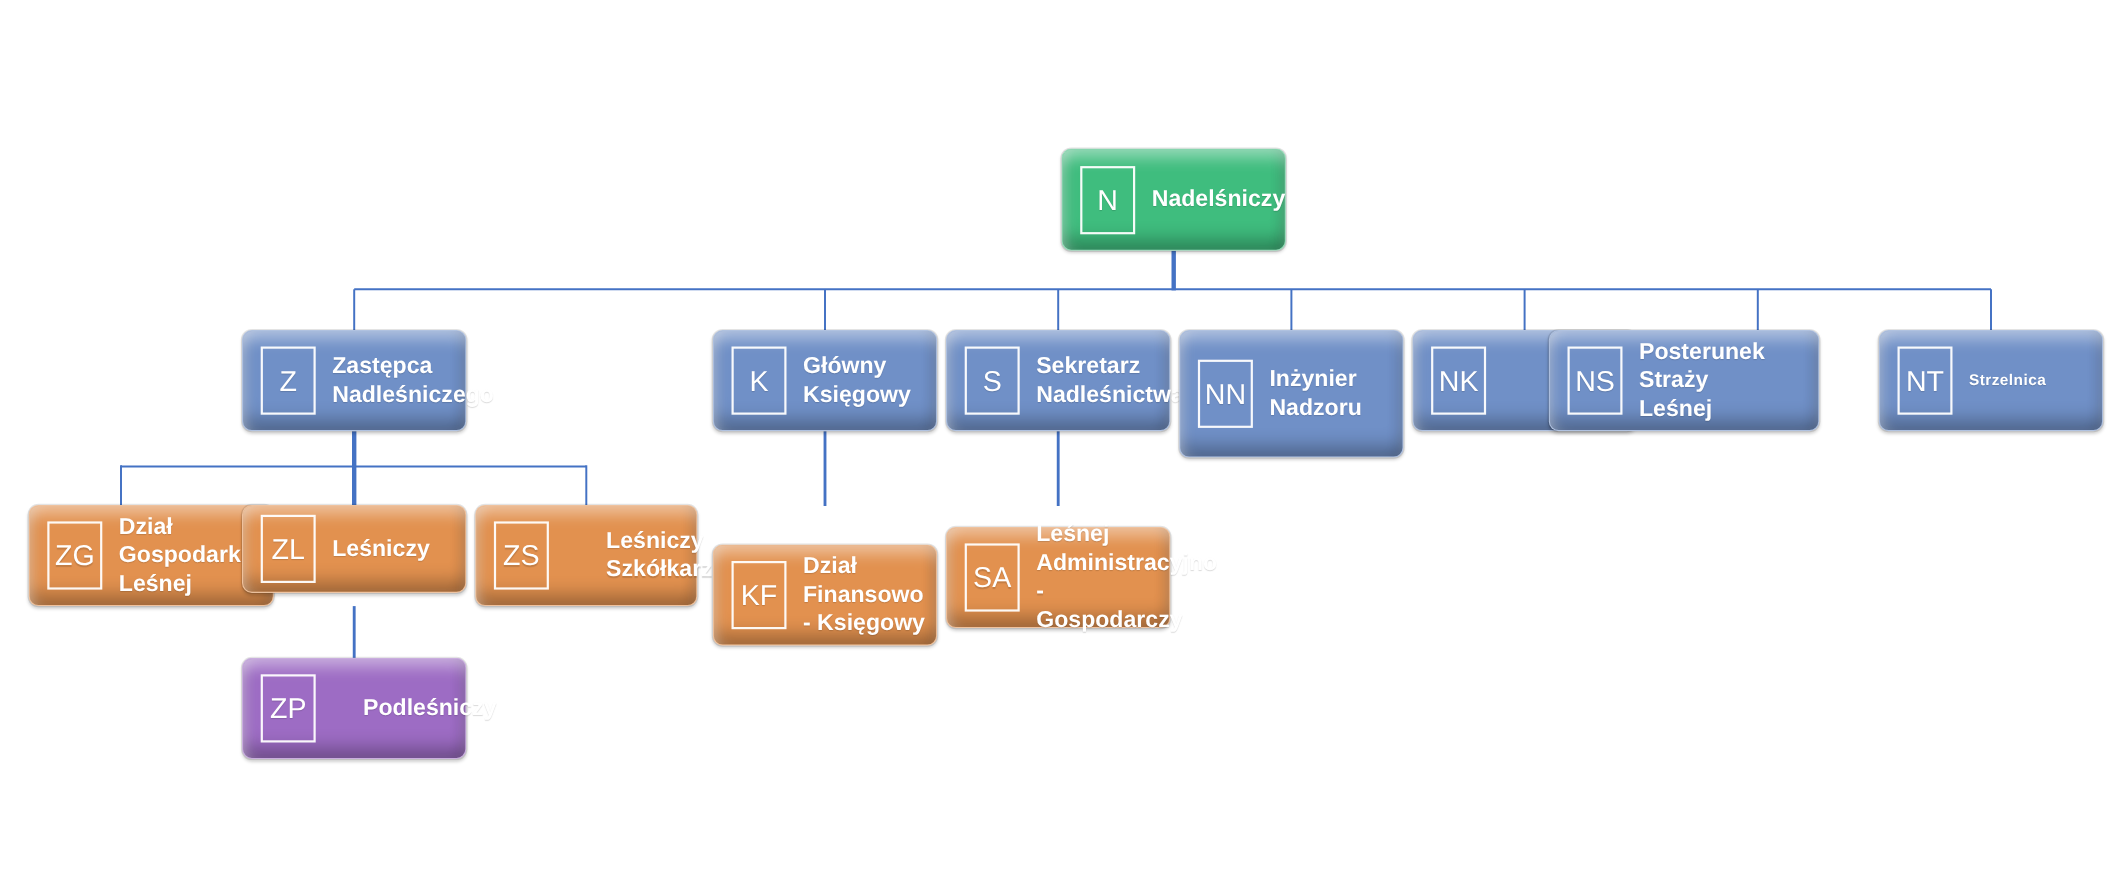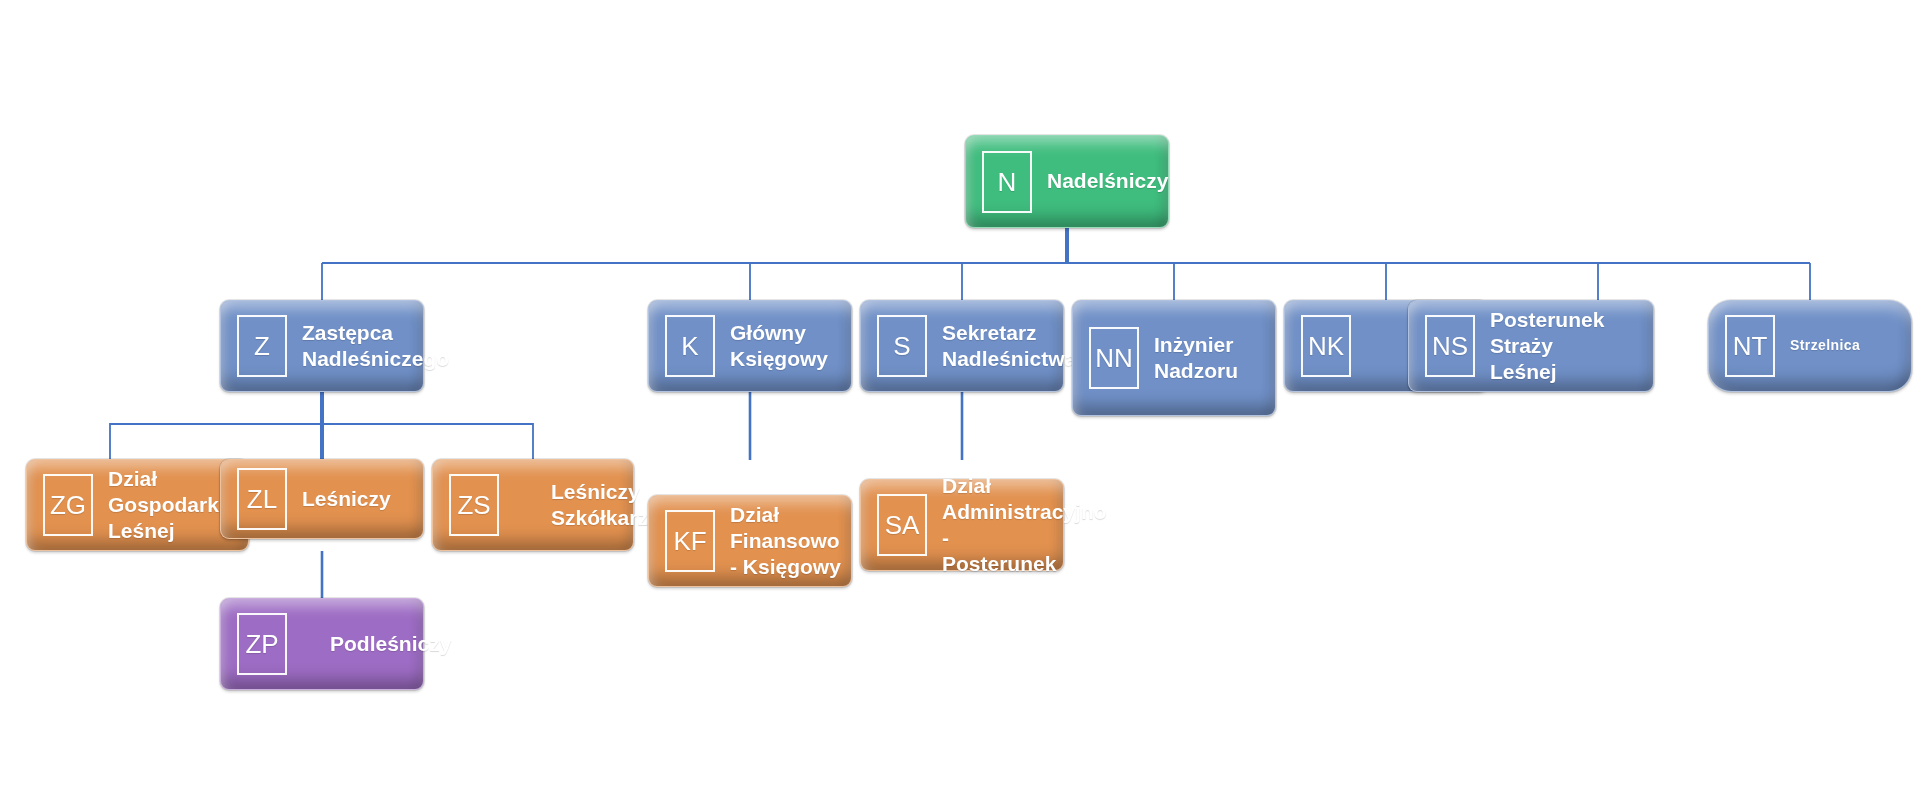--- a/index.html
+++ b/index.html
@@ -112,21 +112,21 @@
       <div class="badge">
         <span>NK</span>
       </div>
     </div>
     <div class="node" style="left: 1408px; top: 300px; width: 246px; height: 92px; --fill: #7090C7;">
       <div class="badge">
         <span>NS</span>
       </div>
       <div class="label">Posterunek Straży Leśnej</div>
     </div>
-    <div class="node big" style="left: 1708px; top: 300px; width: 204px; height: 92px; border-radius: 23px; --fill: #7090C7;">
+    <div class="node big" style="left: 1708px; top: 300px; width: 204px; height: 92px; --fill: #7090C7;">
       <div class="badge">
         <span>NT</span>
       </div>
       <div class="label">Strzelnica</div>
     </div>
     <div class="node" style="left: 26px; top: 459px; width: 223px; height: 92px; --fill: #E2914F;">
       <div class="badge">
         <span>ZG</span>
       </div>
       <div class="label">Dział Gospodarki Leśnej</div>
@@ -146,21 +146,21 @@
     <div class="node" style="left: 648px; top: 459px; width: 204px; height: 92px; margin-top: 36px; --fill: #E2914F;">
       <div class="badge">
         <span>KF</span>
       </div>
       <div class="label">Dział Finansowo - Księgowy</div>
     </div>
     <div class="node" style="left: 860px; top: 479px; width: 204px; height: 92px; --fill: #E2914F;">
       <div class="badge">
         <span>SA</span>
       </div>
-      <div class="label">Dział Administracyjno - Posterunek</div>
+      <div class="label">Leśnej Administracyjno - Gospodarczy</div>
     </div>
     <div class="node" style="left: 220px; top: 598px; width: 204px; height: 92px; gap: 28px; --fill: #9D6CC4;">
       <div class="badge">
         <span>ZP</span>
       </div>
       <div class="label">Podleśniczy</div>
     </div>
   </div>
 
 </body></html>

